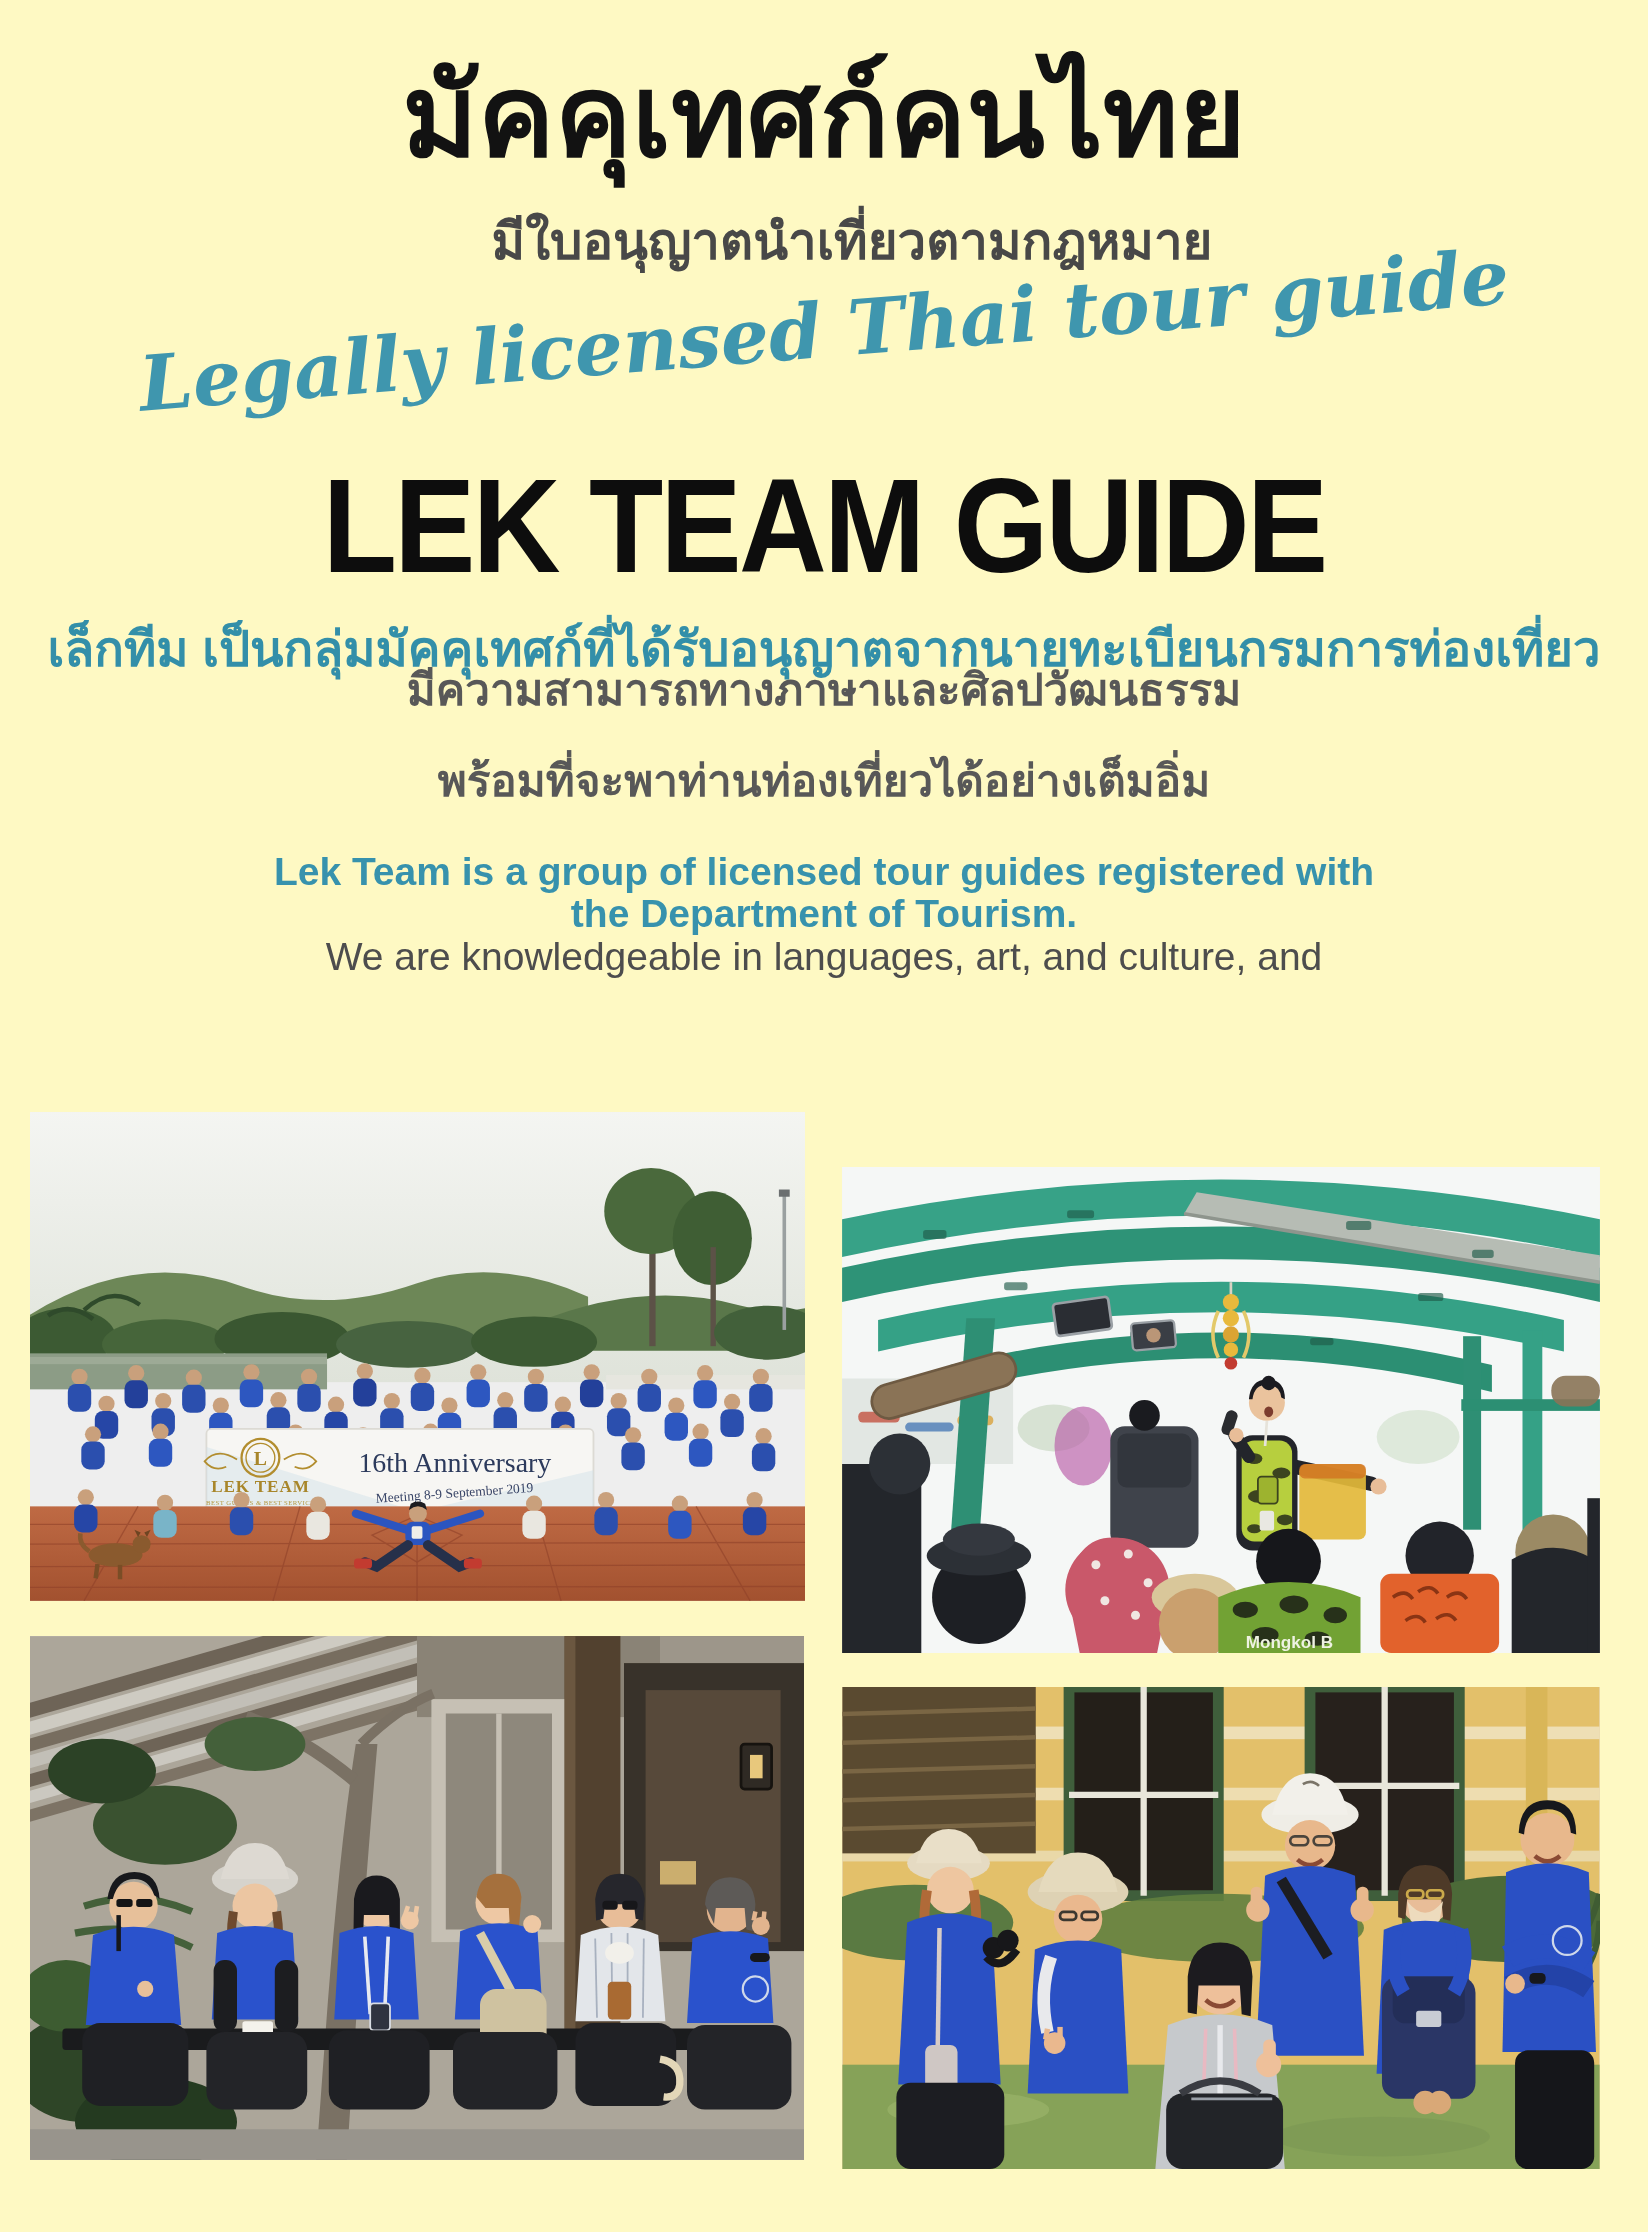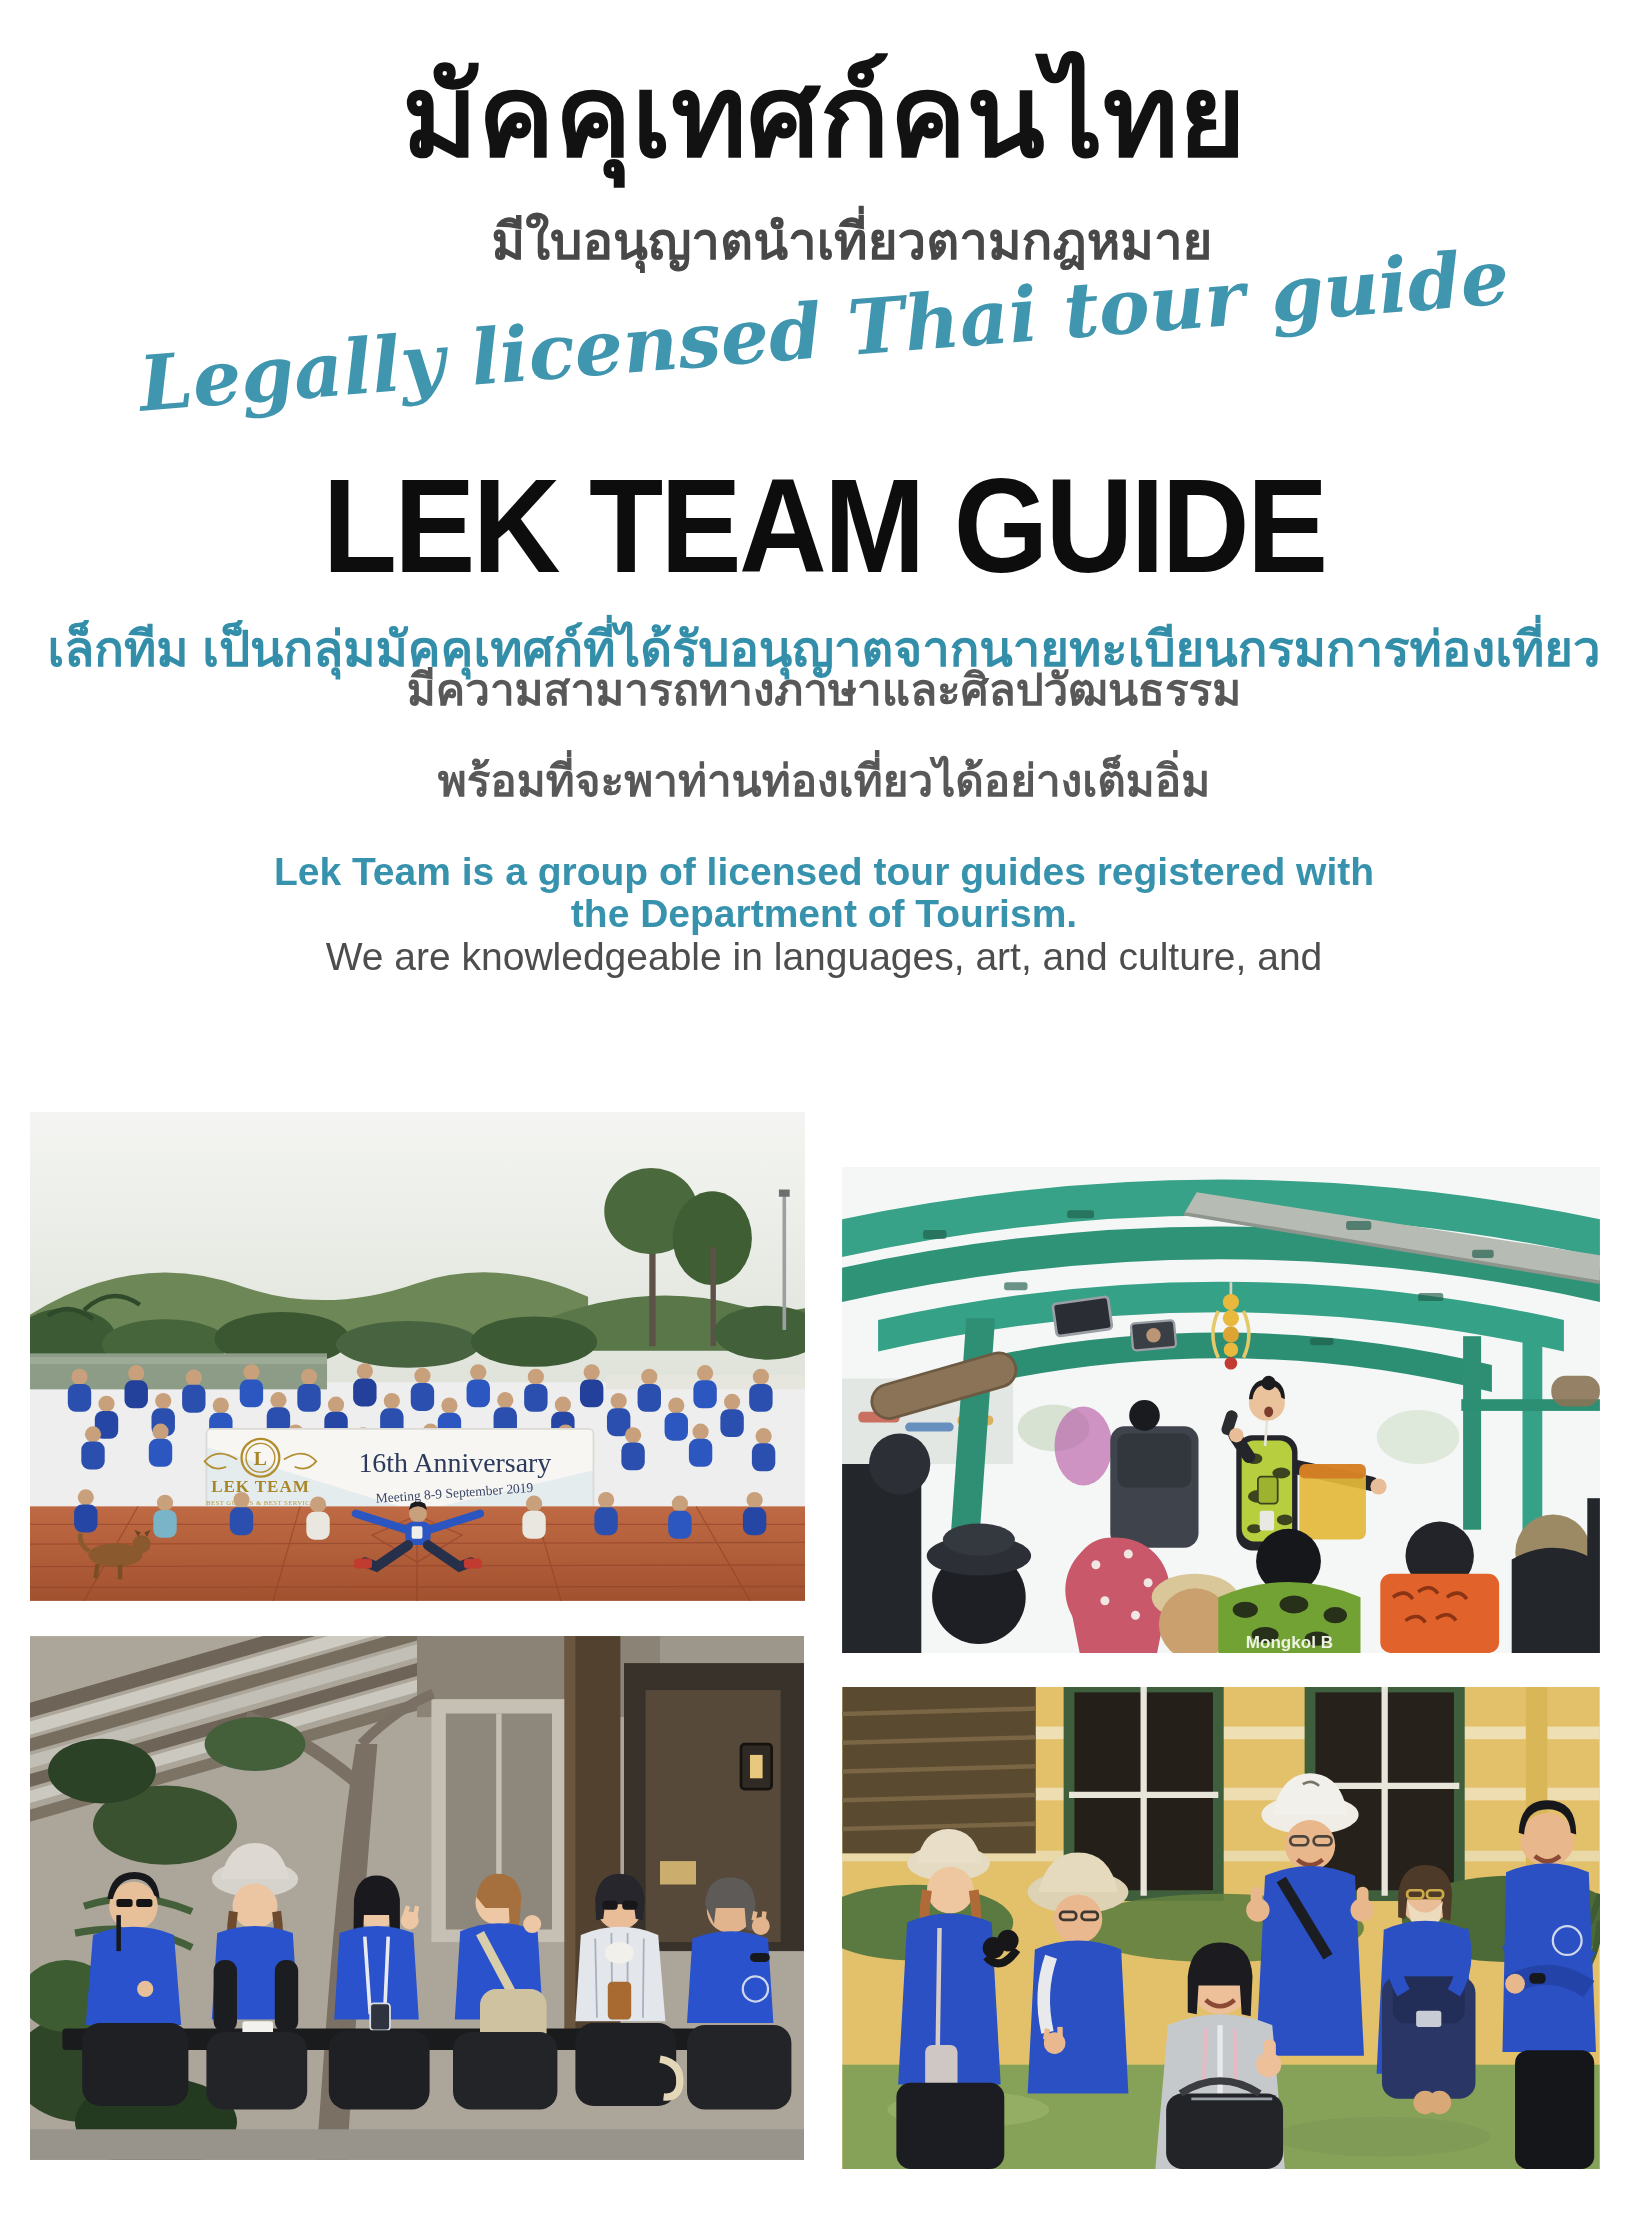--- a/index.html
+++ b/index.html
@@ -1,17 +1,17 @@
 <!DOCTYPE html>
 <html style="font-size:14.4px"><head>
 <meta charset="utf-8">
 <style>
   html,body{margin:0;padding:0;background:#888;}
   .page{
-    position:relative; width:1648px; height:2232px; background:#ffffff;
+    position:relative; width:1648px; height:2232px; background:#fef9c3;
     overflow:hidden; margin:0 auto;
     font-family:"Liberation Sans", sans-serif;
   }
   .txt{position:absolute; left:0; width:100%; text-align:center; white-space:nowrap;}
   .thai-title{top:47px; font-size:115px; line-height:1.2; font-weight:800; color:#121212; letter-spacing:0;}
   .thai-sub{top:200px; font-size:51px; font-weight:700; color:#484848;padding-left:28px;}
   .script-line{
     top:286px; font-size:76px; font-weight:700; font-style:italic;
     color:#3f96ae; transform:rotate(-4.5deg);
     font-family:cursive, "DejaVu Serif", serif;

